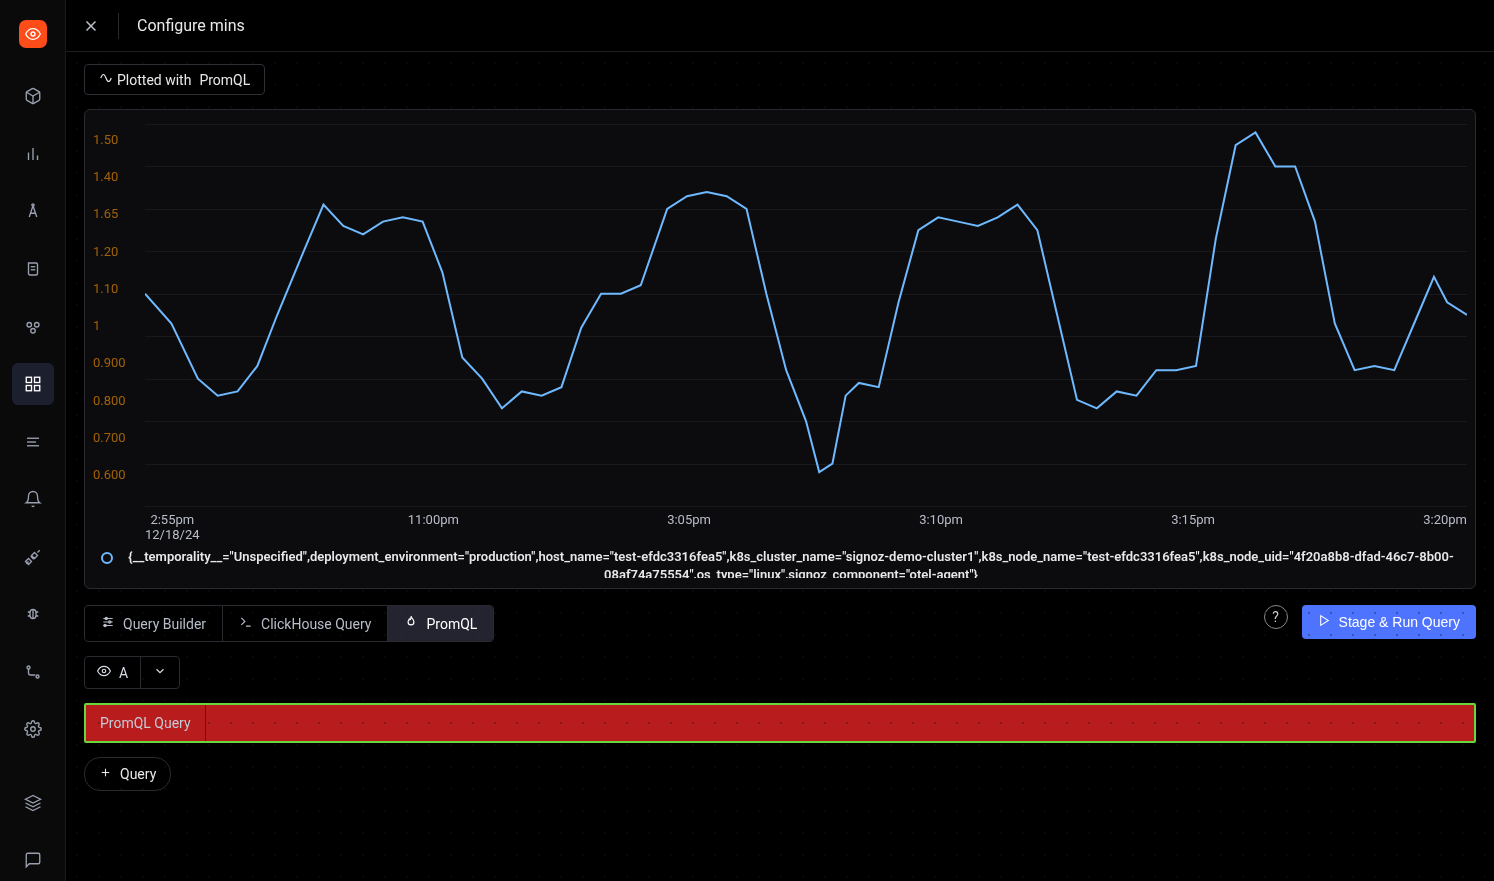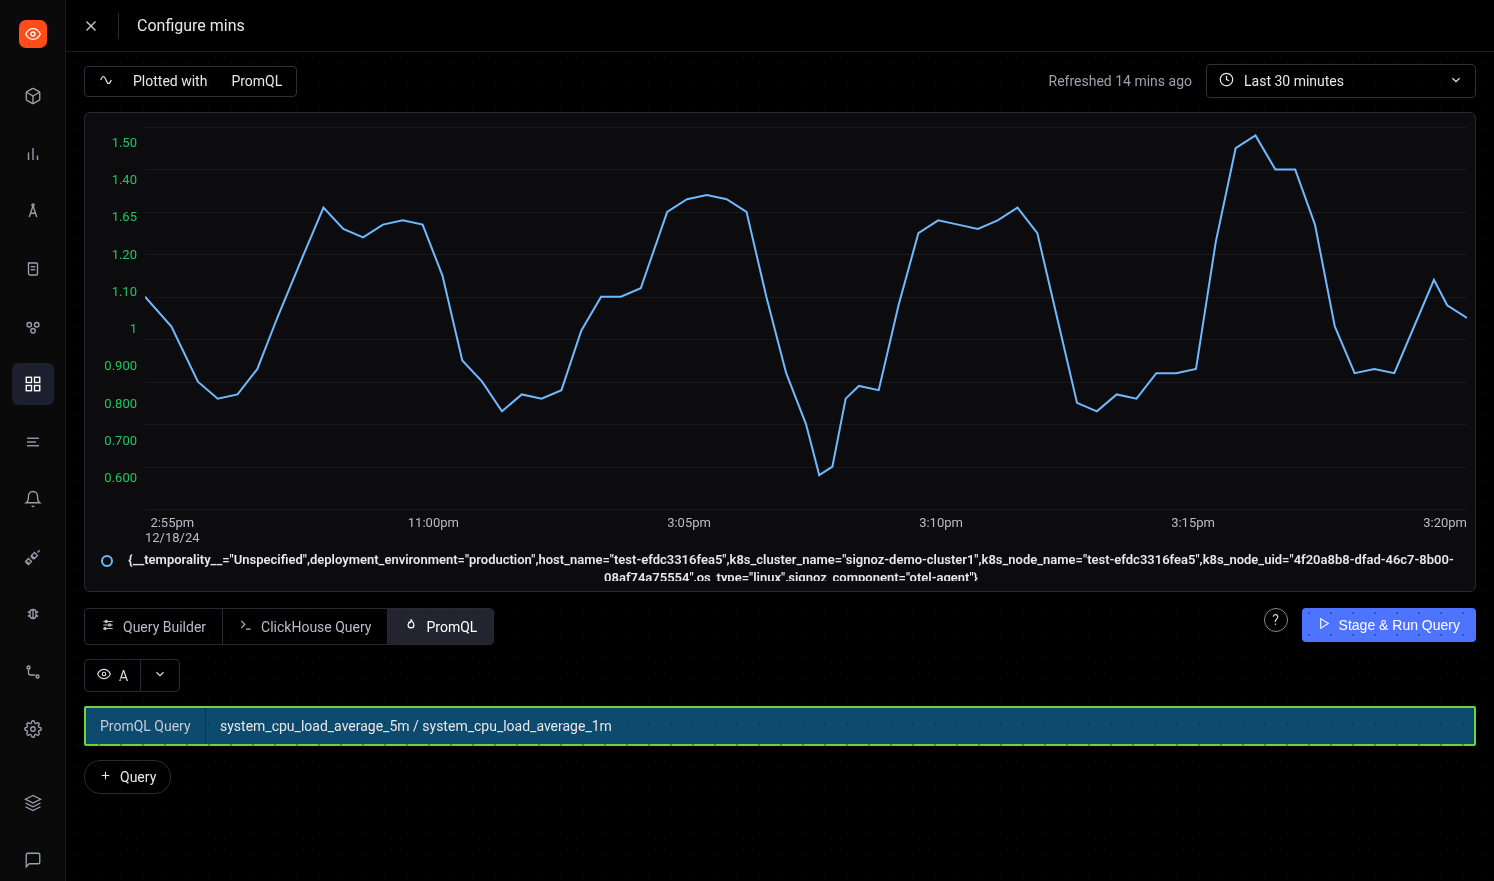--- a/index.html
+++ b/index.html
@@ -46,21 +46,21 @@
     display:flex; align-items:center;
     padding: 0 16px;
     gap: 18px;
   }
   .close-btn { color:#bfc3cc; cursor:pointer; display:flex; }
   .divider-v { width:1px; height:26px; background:#2a2a2a; }
   .title { font-size:16px; color:#e8e8e8; font-weight:400; }
   .content { flex:1; overflow:auto; padding: 12px 18px 18px; display:flex; flex-direction:column; }
   .row1 { display:flex; align-items:center; }
   .chip {
-    display:inline-flex; align-items:center; gap:20px;
+    display:inline-flex; align-items:center; gap:4px;
     padding: 6px 14px;
     border:1px solid #2f2f36;
     border-radius:4px;
     color:#e8e8e8;
     font-size:14px;
   }
   .chip-pre { margin-right:4px; }
   .chip-suf { }
   .row1-right { margin-left:auto; display:flex; align-items:center; gap:14px; }
   .refreshed { color:#9aa0b0; font-size:14px; }
@@ -82,22 +82,21 @@
     height: 480px;
     padding: 14px 8px 10px 8px;
     display:flex; flex-direction:column;
     position:relative;
   }
   .chart-area { flex:1; display:flex; }
   .y-axis {
     width: 52px;
     display:flex; flex-direction:column; justify-content:space-between;
     padding: 8px 8px 24px 0;
-    text-align:right;
-    color:#22c55e; font-size:13px;
+    color:#a16207; font-size:13px;
   }
   .plot-wrap { flex:1; position:relative; }
   .grid-lines { position:absolute; inset:0; }
   .grid-lines .h { position:absolute; left:0; right:0; height:1px; background:#18181d; }
   svg.plot { position:absolute; inset:0; width:100%; height:100%; }
   .x-axis {
     display:flex; justify-content:space-between;
     padding: 6px 0 0 52px;
     color:#b9bdc9; font-size:13px;
   }
@@ -154,21 +153,21 @@
     padding:7px 12px;
     border-right:1px solid #2a2a30;
     color:#d7dbe4;
     cursor:pointer;
   }
   .grp .cell:last-child{border-right:none;}
   .field-row {
     margin-top:14px;
     display:flex; align-items:flex-start;
     border:1px solid #2a2a30; border-radius:4px;
-    background:#0c4a6e;
+    background:#b91c1c;
   }
   .field-row.highlight { border:2px solid #6ad63a; border-radius:2px; }
   .field-label {
     padding:10px 14px;
     color:#c8cbd6;
     border-right:1px solid #2a2a30;
     min-width:120px;
     display:flex;align-items:center;
   }
   .field-input {
@@ -312,34 +311,20 @@
 
     <div class="content" style="position:relative;">
       <div class="dotgrid"></div>
       <div class="row1" style="position:relative;">
         <div class="chip">
           <span><svg width="14" height="14" viewBox="0 0 24 24" fill="none" stroke="currentColor" stroke-width="2">
                 <path d="M3 12c3-8 6-8 9 0s6 8 9 0"></path>
               </svg></span>
           <span class="chip-pre">Plotted with</span>
           <span class="chip-suf">PromQL</span>
-        </div>
-        <div class="row1-right">
-          <div class="refreshed">Refreshed 14 mins ago</div>
-          <div class="time-select">
-            <span><svg width="15" height="15" viewBox="0 0 24 24" fill="none" stroke="currentColor" stroke-width="2">
-                  <circle cx="12" cy="12" r="10"></circle>
-                  <polyline points="12 6 12 12 16 14"></polyline>
-                </svg></span>
-            <span>Last 30 minutes</span>
-            <span class="spacer"></span>
-            <span><svg width="14" height="14" viewBox="0 0 24 24" fill="none" stroke="currentColor" stroke-width="2">
-                  <polyline points="6 9 12 15 18 9"></polyline>
-                </svg></span>
-          </div>
         </div>
       </div>
 
       <div class="chart-panel">
         <div class="chart-area">
           <div class="y-axis" id="y-axis">
               <div>1.50</div>
               <div>1.40</div>
               <div>1.65</div>
               <div>1.20</div>
@@ -444,21 +429,20 @@
             <div class="cell">
               <span><svg width="14" height="14" viewBox="0 0 24 24" fill="none" stroke="currentColor" stroke-width="2">
                     <polyline points="6 9 12 15 18 9"></polyline>
                   </svg></span>
             </div>
           </div>
         </div>
 
         <div class="field-row highlight">
           <div class="field-label">PromQL Query</div>
-          <input class="field-input" value="system_cpu_load_average_5m / system_cpu_load_average_1m" style="">
         </div>
 
 
         <div class="add-query">
           <span><svg width="13" height="13" viewBox="0 0 24 24" fill="none" stroke="currentColor" stroke-width="2">
                 <line x1="12" y1="5" x2="12" y2="19"></line>
                 <line x1="5" y1="12" x2="19" y2="12"></line>
               </svg></span>
           <span>Query</span>
         </div>

